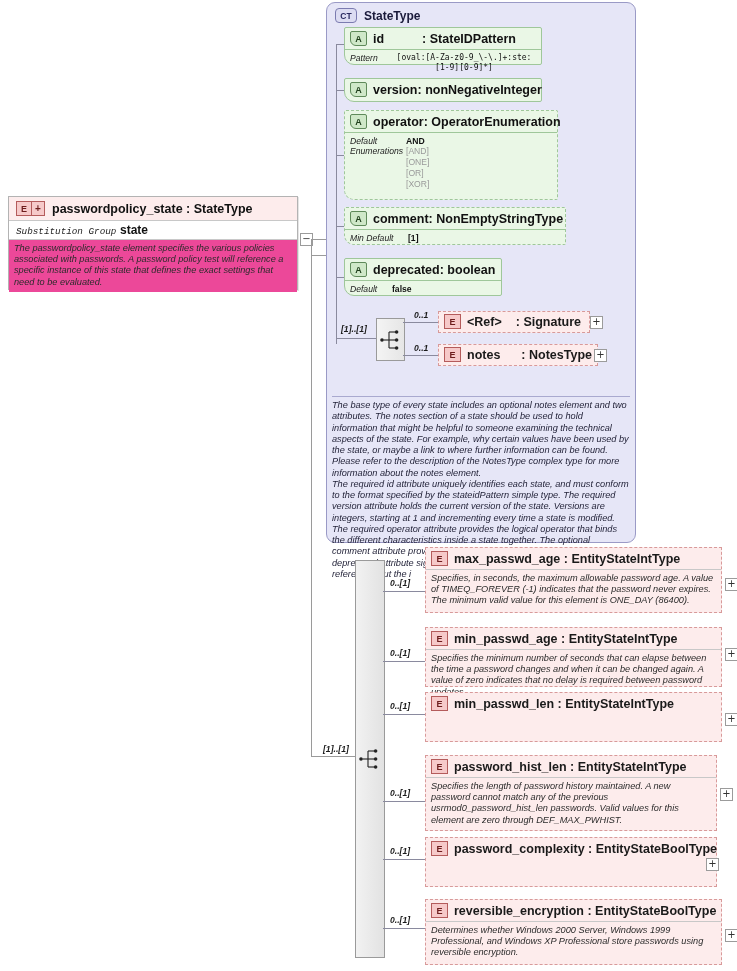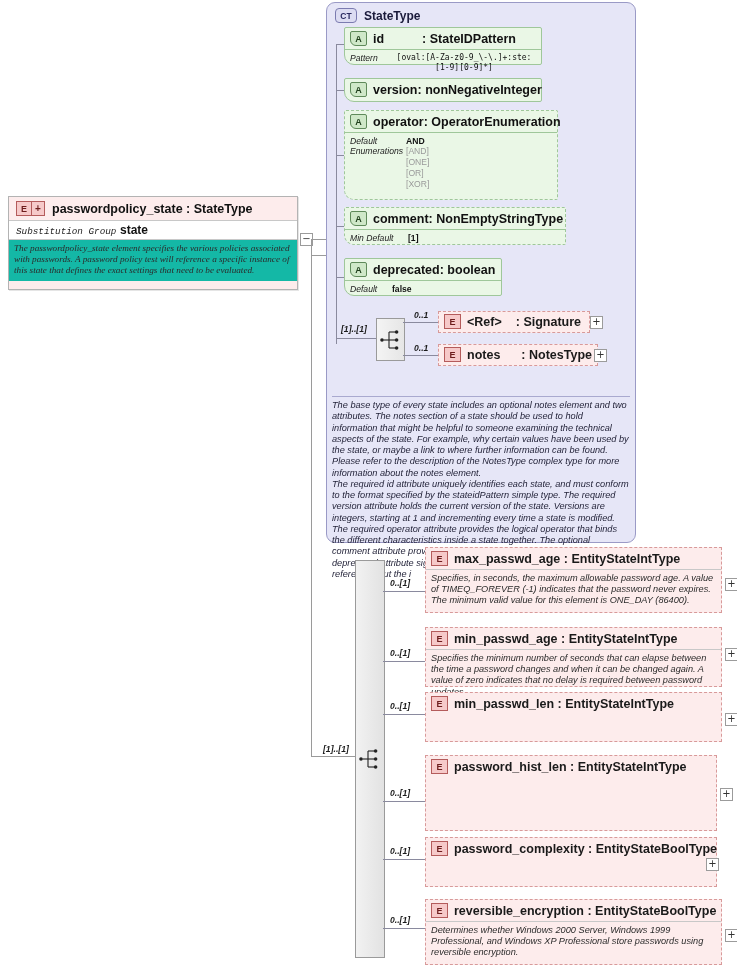--- a/index.html
+++ b/index.html
@@ -118,21 +118,21 @@
   .root-el .hdr { font-size: 12.5px; padding: 4px 7px; }
   .root-el .subrow {
     border-top: 1px solid #c8c8c8;
     background: #ffffff;
     display: flex; align-items: baseline;
     padding: 2px 7px;
     font-size: 9.3px;
   }
   .root-el .subrow .k { font-style: italic; color: #1e1e1e; width: 104px; flex:0 0 auto;font-family:Liberation Mono, monospace;}
   .root-el .subrow .v { font-weight: bold; font-size: 12px; color: #111; }
-  .root-el .body { background: #14b8a6; font-family: Liberation Serif, serif; }
+  .root-el .body { background: #ec4899; }
   .icon-eplus {
     display: inline-flex; align-items: center; margin-right: 7px; flex: 0 0 auto;
     border: 1px solid #b45b5b; background: #f6c9c9;
   }
   .icon-eplus .e { width: 14px; height: 13px; color:#6d1d1d; font-size: 9px; font-weight: bold;
       display:inline-flex; align-items:center; justify-content:center;}
   .icon-eplus .p { width: 12px; height: 13px; color:#6d1d1d; font-size: 10px; font-weight: bold;
       display:inline-flex; align-items:center; justify-content:center; border-left:1px solid #b45b5b;}
 
   
@@ -390,20 +390,21 @@
 
 <div class="ln-h" style="left:383px; top:801px; width:42px;"></div>
 <div class="occ" style="left:390px; top:788px;">0..[1]</div>
 <div class="node el dashed" style="left:425px; top:755px; width:292px; height:76px;">
   <div class="hdr">
     <span class="icon-e">E</span>
     <span class="nm">password_hist_len</span>
     <span>&nbsp;</span>
     <span class="ty"><span>:</span>&nbsp;<span>EntityStateIntType</span></span>
   </div>
+  <div class="body">Specifies the length of password history maintained. A new password cannot match any of the previous usrmod0_password_hist_len passwords. Valid values for this element are zero through DEF_MAX_PWHIST.</div>
 </div>
 <div class="exp" style="left:720px; top:788px;">+</div>
 
 <div class="ln-h" style="left:383px; top:859px; width:42px;"></div>
 <div class="occ" style="left:390px; top:846px;">0..[1]</div>
 <div class="node el dashed" style="left:425px; top:837px; width:292px; height:50px;">
   <div class="hdr">
     <span class="icon-e">E</span>
     <span class="nm">password_complexity</span>
     <span>&nbsp;</span>

